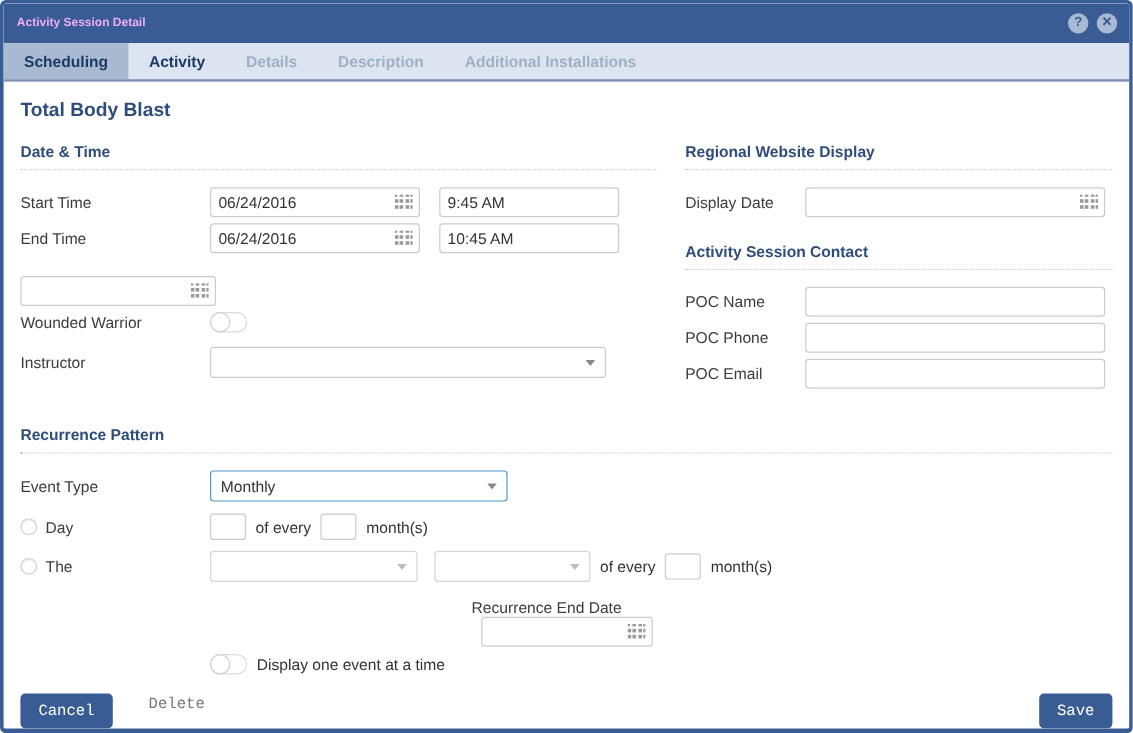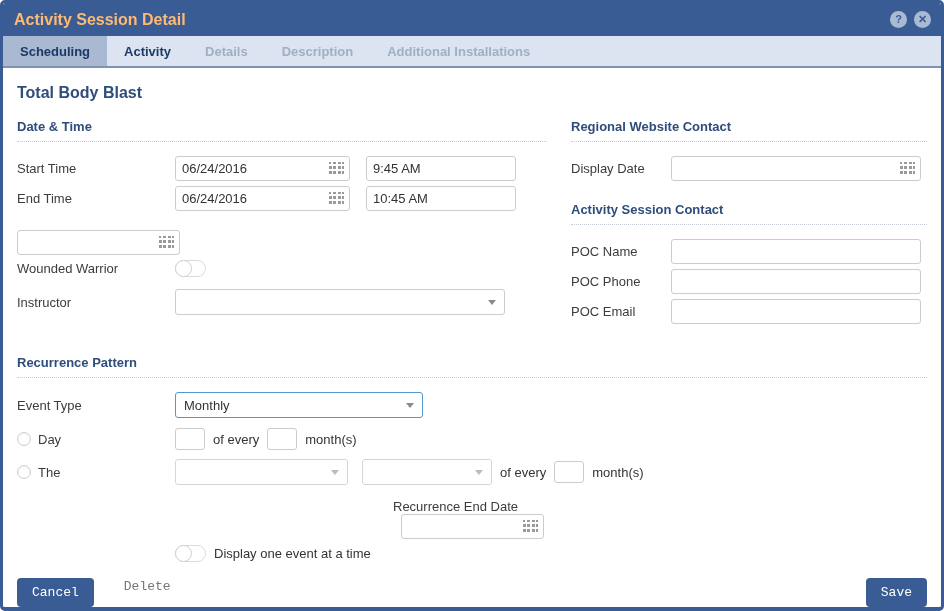--- a/index.html
+++ b/index.html
@@ -8,21 +8,21 @@
     width:944px; height:611px;
     border:3px solid #3a5c95; border-bottom-width:4px;
     border-radius:5px;
     display:flex; flex-direction:column;
     background:#fff;
     font-family:"Liberation Sans", sans-serif;
     overflow:hidden;
   }
   
   .titlebar { background:#3a5c95; height:33px; flex-shrink:0; display:flex; align-items:center; padding:0 10px 0 11px; }
-  .titlebar-title { color:#fdba74; font-weight:bold; font-size:16px; }
+  .titlebar-title { color:#f0abfc; font-weight:bold; font-size:10px; }
   .tb-icons { margin-left:auto; display:flex; gap:7px; }
   .tb-icon { width:17px; height:17px; border-radius:50%; background:#a9bad4; color:#3a5c95;
              font-size:11px; font-weight:bold; line-height:17px; text-align:center; cursor:pointer; }
   
   .tabs { background:#dbe4f0; display:flex; border-bottom:2px solid #7e92b4; flex-shrink:0; }
   .tab { padding:8px 17px 7px; font-size:13px; font-weight:bold; color:#1c3a66; cursor:pointer; white-space:nowrap; }
   .tab.active { background:#a9b9d2; }
   .tab.disabled { color:#9fb0c5; cursor:default; }
   
   .content { flex:1; padding:10px 14px 0; overflow:hidden; }
@@ -187,21 +187,21 @@
         <div class="row">
           <span class="flabel">Instructor</span>
           <span class="ddl w330">
             <span></span>
             <span class="arrow"></span>
           </span>
         </div>
       </div>
 
       <div class="col-right">
-        <div class="section-header">Regional Website Contact</div>
+        <div class="section-header">Regional Website Display</div>
 
         <div class="row">
           <span class="flabel">Display Date</span>
           <span class="datebox w250">
             <input class="tbox" value="" style="">
             <svg class="cal" viewBox="0 0 15 13">
               <g fill="#9a9a9a">
                   <rect x="0" y="0" width="2" height="2"></rect>
                   <rect x="4" y="0" width="3" height="2"></rect>
                   <rect x="9" y="0" width="3" height="2"></rect>

